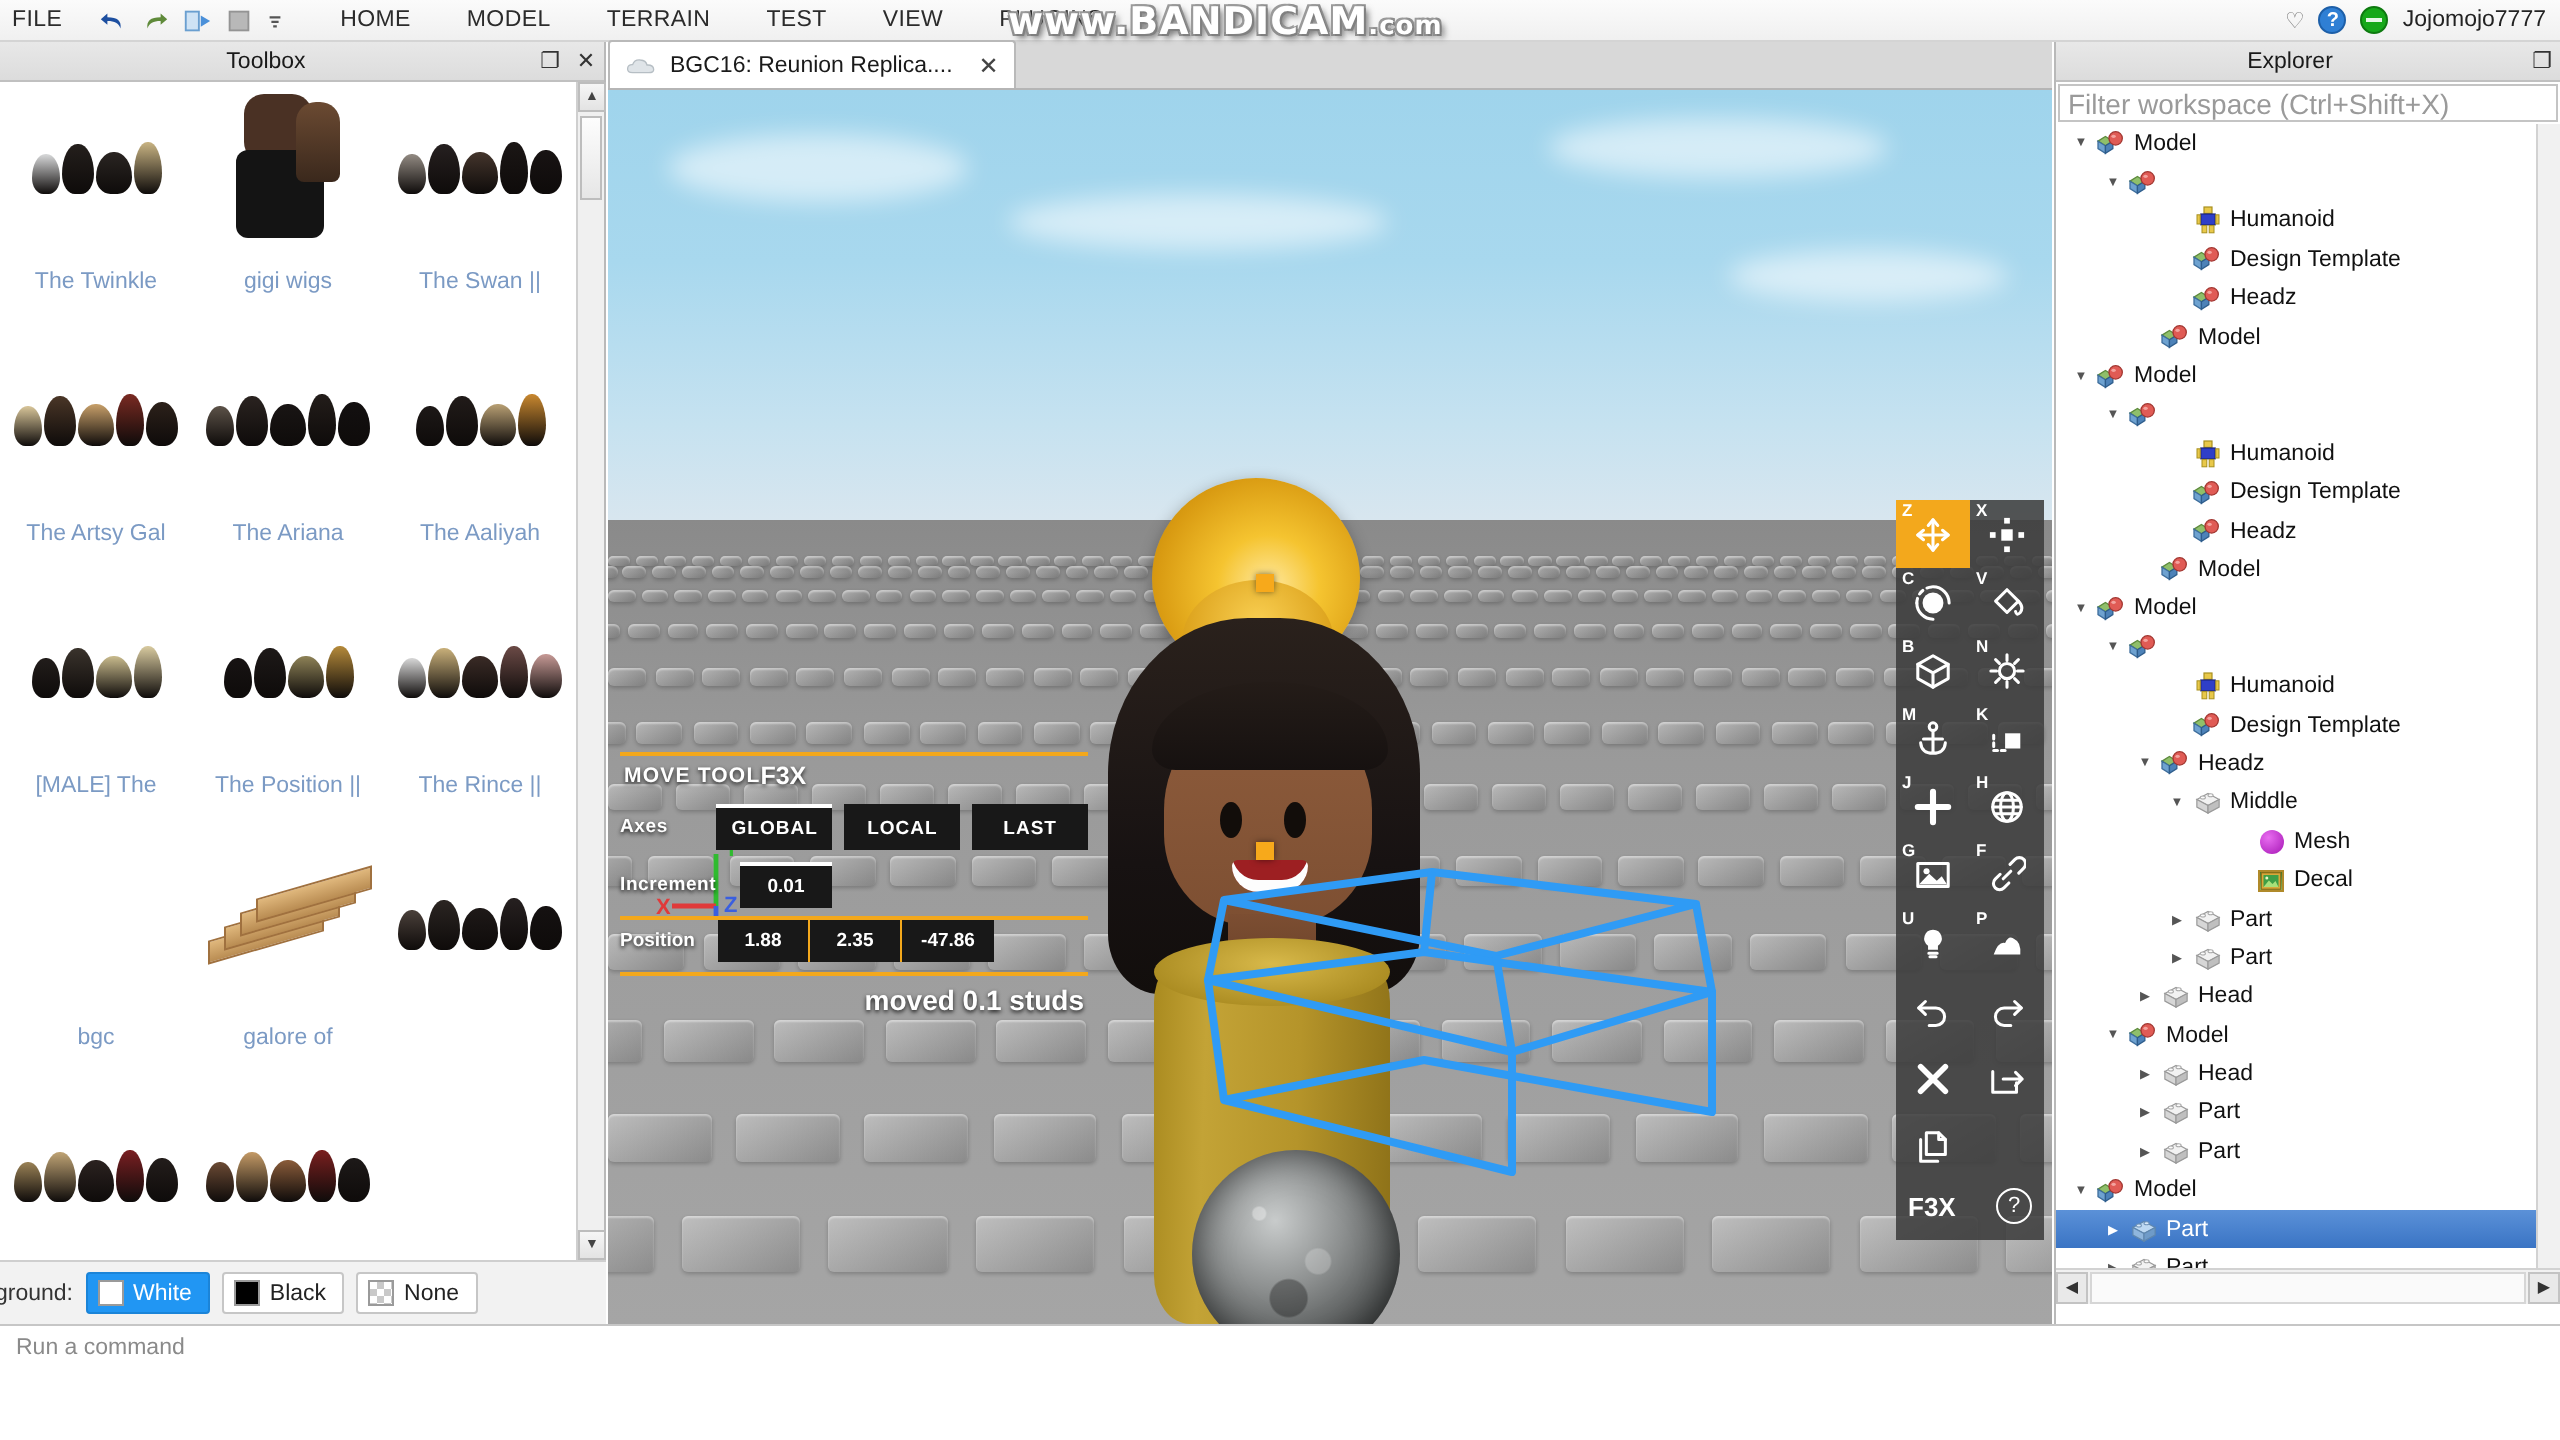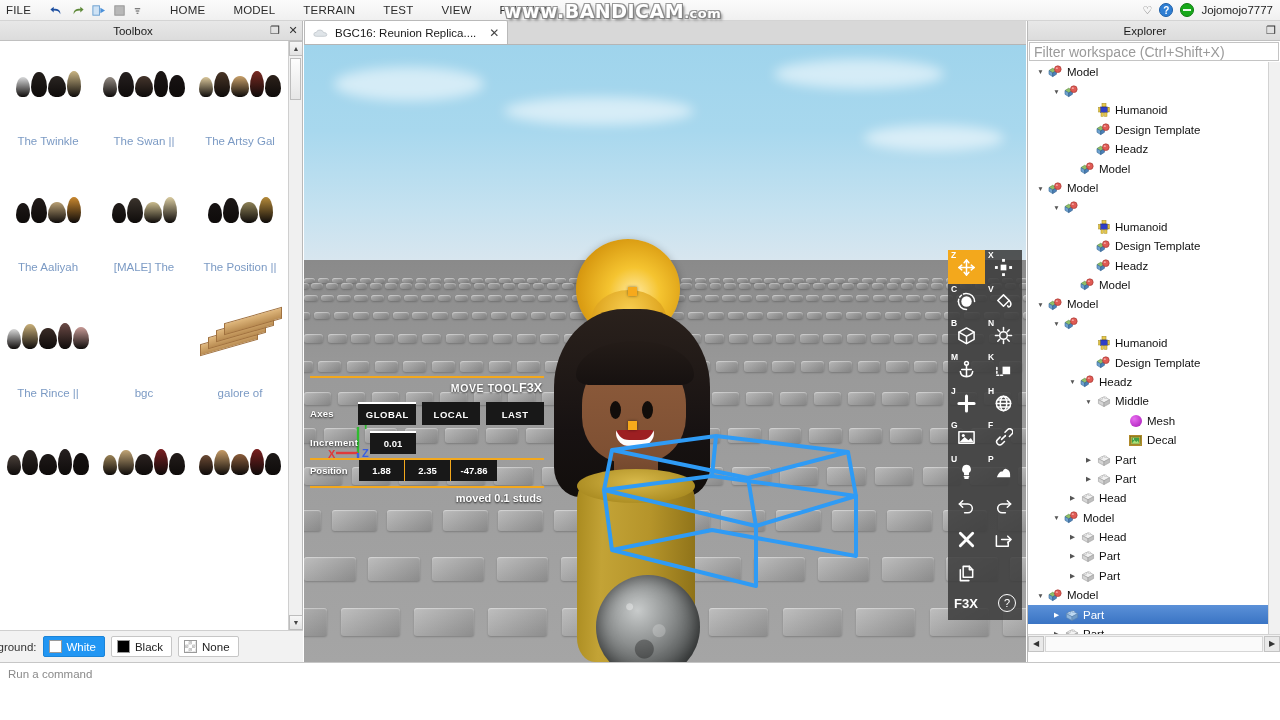--- a/index.html
+++ b/index.html
@@ -244,21 +244,21 @@
   .gizmo { position: absolute; left: 18px; top: 368px; width: 70px; height: 60px; }
   .gizmo-lbl { position: absolute; font-size: 11px; font-weight: bold; font-family: "Liberation Sans", sans-serif; }
 
   
   .f3x-panel {
     position: absolute; left: 6px; top: 331px; width: 234px; height: 166px;
     color: #fff; font-family: "Liberation Sans", sans-serif;
   }
   .f3x-rule { height: 2px; background: #f3a81c; width: 100%; }
   .f3x-title-row {
-    display: flex; align-items: center; justify-content: flex-end;
+    display: flex; align-items: center; justify-content: flex-start;
     padding: 3px 2px 5px 2px;
   }
   .f3x-title { font-size: 10.5px; font-weight: bold; letter-spacing: .6px;
     text-shadow: 0 1px 2px rgba(0,0,0,.8); }
   .f3x-brand { font-size: 12.5px; font-weight: bold; text-shadow: 0 1px 2px rgba(0,0,0,.8); }
   .f3x-row { display: flex; align-items: center; gap: 6px; padding: 2px 0 4px 0; }
   .f3x-rowlabel {
     font-size: 9.5px; font-weight: bold; width: 44px; letter-spacing: .3px;
     text-shadow: 0 1px 2px rgba(0,0,0,.85);
   }
@@ -281,21 +281,21 @@
     font-size: 9.5px; font-weight: bold; width: 44px;
     text-shadow: 0 1px 2px rgba(0,0,0,.85);
   }
   .f3x-fields { display: flex; background: #181818; }
   .f3x-field {
     font-size: 9.5px; font-weight: bold; padding: 5px 0; width: 46px; text-align: center;
     border-right: 1px solid #f3a81c;
   }
   .f3x-field:last-child { border-right: none; }
   .f3x-moved {
-    font-size: 11px; font-weight: bold; text-align: right; padding-top: 4px; padding-right: 2px;
+    font-size: 14px; font-weight: bold; text-align: right; padding-top: 4px; padding-right: 2px;
     text-shadow: 0 1px 2px rgba(0,0,0,.85);
   }
 
   
   .f3x-bar {
     position: absolute; left: 644px; top: 205px; width: 74px; height: 370px;
     background: rgba(58,58,58,.86);
   }
   .f3x-grid { display: grid; grid-template-columns: 1fr 1fr; }
   .f3x-cell {
@@ -435,20 +435,30 @@
                 <span class="blob" style="width:14px;height:20px;background:linear-gradient(#d9dadb,#0e0b0a)"></span>
                 <span class="blob" style="width:16px;height:25px;background:linear-gradient(#241f1c,#0e0b0a)"></span>
                 <span class="blob" style="width:18px;height:21px;background:linear-gradient(#2a2522,#0e0b0a)"></span>
                 <span class="blob" style="width:14px;height:26px;background:linear-gradient(#c9b483,#0e0b0a)"></span>
               </div>
             </div>
             <div class="tbx-label">The Twinkle</div>
           </div>
           <div class="tbx-cell">
             <div class="thumb">
+              <div style="position:relative;width:80px;height:78px">
+                <div style="position:absolute;left:18px;top:2px;width:34px;height:34px;background:#4a3124;border-radius:10px"></div>
+                <div style="position:absolute;left:14px;top:30px;width:44px;height:44px;background:#141414;border-radius:6px"></div>
+                <div style="position:absolute;left:44px;top:6px;width:22px;height:40px;background:linear-gradient(#6b4a32,#3a281c);border-radius:10px 10px 4px 4px"></div>
+              </div>
+            </div>
+            <div class="tbx-label">gigi wigs</div>
+          </div>
+          <div class="tbx-cell">
+            <div class="thumb">
               <div class="hair-row">
                 <span class="blob" style="width:14px;height:20px;background:linear-gradient(#938b83,#0e0b0a)"></span>
                 <span class="blob" style="width:16px;height:25px;background:linear-gradient(#262020,#0e0b0a)"></span>
                 <span class="blob" style="width:18px;height:21px;background:linear-gradient(#44352c,#0e0b0a)"></span>
                 <span class="blob" style="width:14px;height:26px;background:linear-gradient(#1b1615,#0e0b0a)"></span>
                 <span class="blob" style="width:16px;height:22px;background:linear-gradient(#181313,#0e0b0a)"></span>
               </div>
             </div>
             <div class="tbx-label">The Swan ||</div>
           </div>
@@ -456,20 +466,32 @@
             <div class="thumb">
               <div class="hair-row">
                 <span class="blob" style="width:14px;height:20px;background:linear-gradient(#d9c69a,#0e0b0a)"></span>
                 <span class="blob" style="width:16px;height:25px;background:linear-gradient(#4a3627,#0e0b0a)"></span>
                 <span class="blob" style="width:18px;height:21px;background:linear-gradient(#c8a06a,#0e0b0a)"></span>
                 <span class="blob" style="width:14px;height:26px;background:linear-gradient(#7a2a22,#0e0b0a)"></span>
                 <span class="blob" style="width:16px;height:22px;background:linear-gradient(#2c211a,#0e0b0a)"></span>
               </div>
             </div>
             <div class="tbx-label">The Artsy Gal</div>
+          </div>
+          <div class="tbx-cell">
+            <div class="thumb">
+              <div class="hair-row">
+                <span class="blob" style="width:14px;height:20px;background:linear-gradient(#5c5248,#0e0b0a)"></span>
+                <span class="blob" style="width:16px;height:25px;background:linear-gradient(#2a2320,#0e0b0a)"></span>
+                <span class="blob" style="width:18px;height:21px;background:linear-gradient(#191514,#0e0b0a)"></span>
+                <span class="blob" style="width:14px;height:26px;background:linear-gradient(#231d1a,#0e0b0a)"></span>
+                <span class="blob" style="width:16px;height:22px;background:linear-gradient(#131010,#0e0b0a)"></span>
+              </div>
+            </div>
+            <div class="tbx-label">The Ariana</div>
           </div>
           <div class="tbx-cell">
             <div class="thumb">
               <div class="hair-row">
                 <span class="blob" style="width:14px;height:20px;background:linear-gradient(#1d1817,#0e0b0a)"></span>
                 <span class="blob" style="width:16px;height:25px;background:linear-gradient(#211b19,#0e0b0a)"></span>
                 <span class="blob" style="width:18px;height:21px;background:linear-gradient(#b9a074,#0e0b0a)"></span>
                 <span class="blob" style="width:14px;height:26px;background:linear-gradient(#c9882f,#0e0b0a)"></span>
               </div>
             </div>

